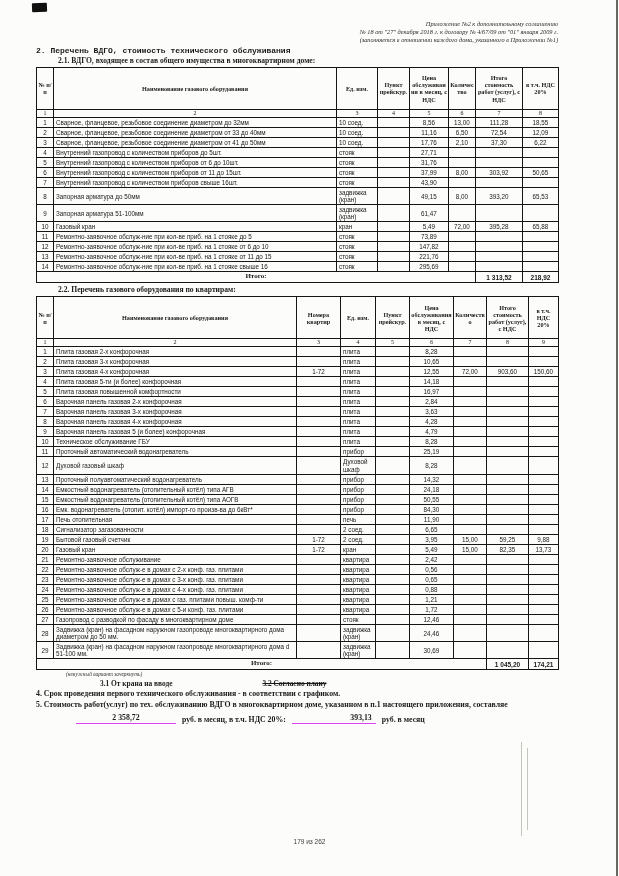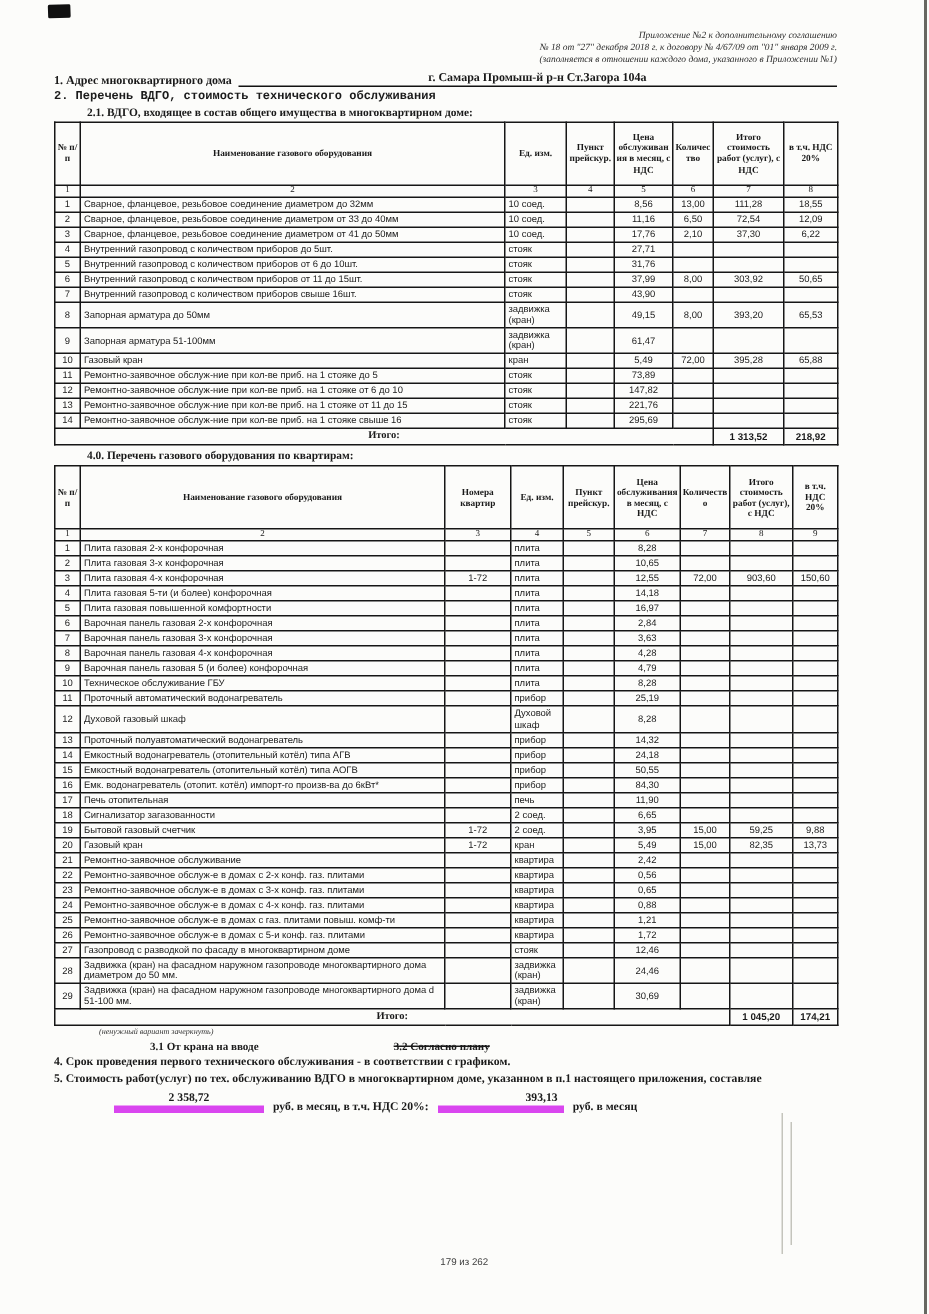--- a/index.html
+++ b/index.html
@@ -26,21 +26,21 @@
   #t1 tbody td:nth-child(2),#t2 tbody td:nth-child(2){text-align:left;}
   #t1 tbody td:nth-child(3),#t2 tbody td:nth-child(4){text-align:left;}
   tfoot td{font-family:"Liberation Serif", serif;font-weight:bold;font-size:7px;height:10px;}
   tfoot td.val{font-family:"Liberation Sans", sans-serif;font-size:6.5px;}
   
   .s3,.s4,.s5{font-weight:bold;font-size:7.8px;line-height:1.28;margin-top:1px;}
   .s3-note{font-size:5.4px;font-style:italic;margin-left:30px;color:#333;}
   .opts{display:flex;margin:2px 0 1px 64px;font-size:7.4px;font-weight:bold;gap:28px;}
   .opt2{margin-left:62px;text-decoration:line-through;}
   .amount-line{display:flex;align-items:flex-end;margin:3px 0 0 40px;font-size:7.8px;font-weight:bold;}
-  .blank{display:inline-block;border-bottom:5px solid #d946ef;text-align:center;padding:0 4px 1px 4px;}
+  .blank{display:inline-block;border-bottom:1px solid #d946ef;text-align:center;padding:0 4px 1px 4px;}
   .blank.b1{min-width:92px;}
   .blank.b2{min-width:76px;margin-left:6px;text-align:right;}
   .amount-line .lbl{margin-left:6px;white-space:nowrap;}
   
   .page-num{position:absolute;top:838px;left:0;width:619px;text-align:center;
     font-family:"Liberation Sans", sans-serif;font-size:6.5px;color:#3d3d3d;}
   .blot{position:absolute;left:32px;top:3px;width:15px;height:9px;background:#101010;border-radius:1px;transform:rotate(-2deg);}
   .edge-line{position:absolute;right:1px;top:0;width:2px;height:876px;background:#4c4c45;opacity:.85;}
   .scratch{position:absolute;width:1px;background:#c4c4bc;}
   .sc1{left:521px;top:742px;height:94px;}
@@ -55,24 +55,20 @@
 <div class="scratch sc2"></div>
 
 <div class="page">
 
   <div class="appendix">
     <div>Приложение №2 к дополнительному соглашению</div>
     <div>№ 18 от "27" декабря 2018 г. к договору № 4/67/09 от "01" января 2009 г.</div>
     <div>(заполняется в отношении каждого дома, указанного в Приложении №1)</div>
   </div>
 
-  <div class="addr-row">
-    <span class="addr-label">1. Адрес многоквартирного дома</span>
-    <span class="addr-fill">г. Самара Промыш-й р-н Ст.Загора 104а</span>
-  </div>
 
   <div class="s2">2. Перечень ВДГО, стоимость технического обслуживания</div>
   <div class="s21">2.1. ВДГО, входящее в состав общего имущества в многоквартирном доме:</div>
 
   <table id="t1">
     <colgroup>
       <col style="width:17px">
         <col style="width:283px">
         <col style="width:41px">
         <col style="width:32px">
@@ -247,21 +243,21 @@
       </tbody>
     <tfoot>
       <tr>
         <td colspan="6">Итого:</td>
         <td class="val">1 313,52</td>
         <td class="val">218,92</td>
       </tr>
     </tfoot>
   </table>
 
-  <div class="s22">4.0. Перечень газового оборудования  по квартирам:</div>
+  <div class="s22">2.2. Перечень газового оборудования  по квартирам:</div>
 
   <table id="t2">
     <colgroup>
       <col style="width:17px">
         <col style="width:243px">
         <col style="width:44px">
         <col style="width:35px">
         <col style="width:34px">
       <col style="width:44px">
         <col style="width:33px">

